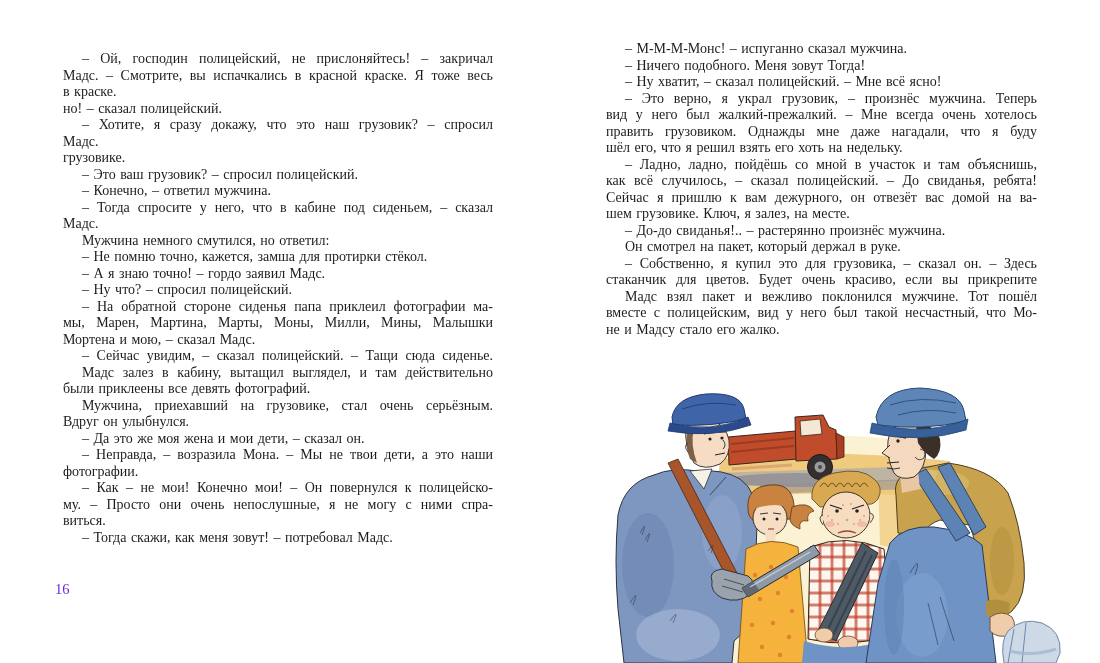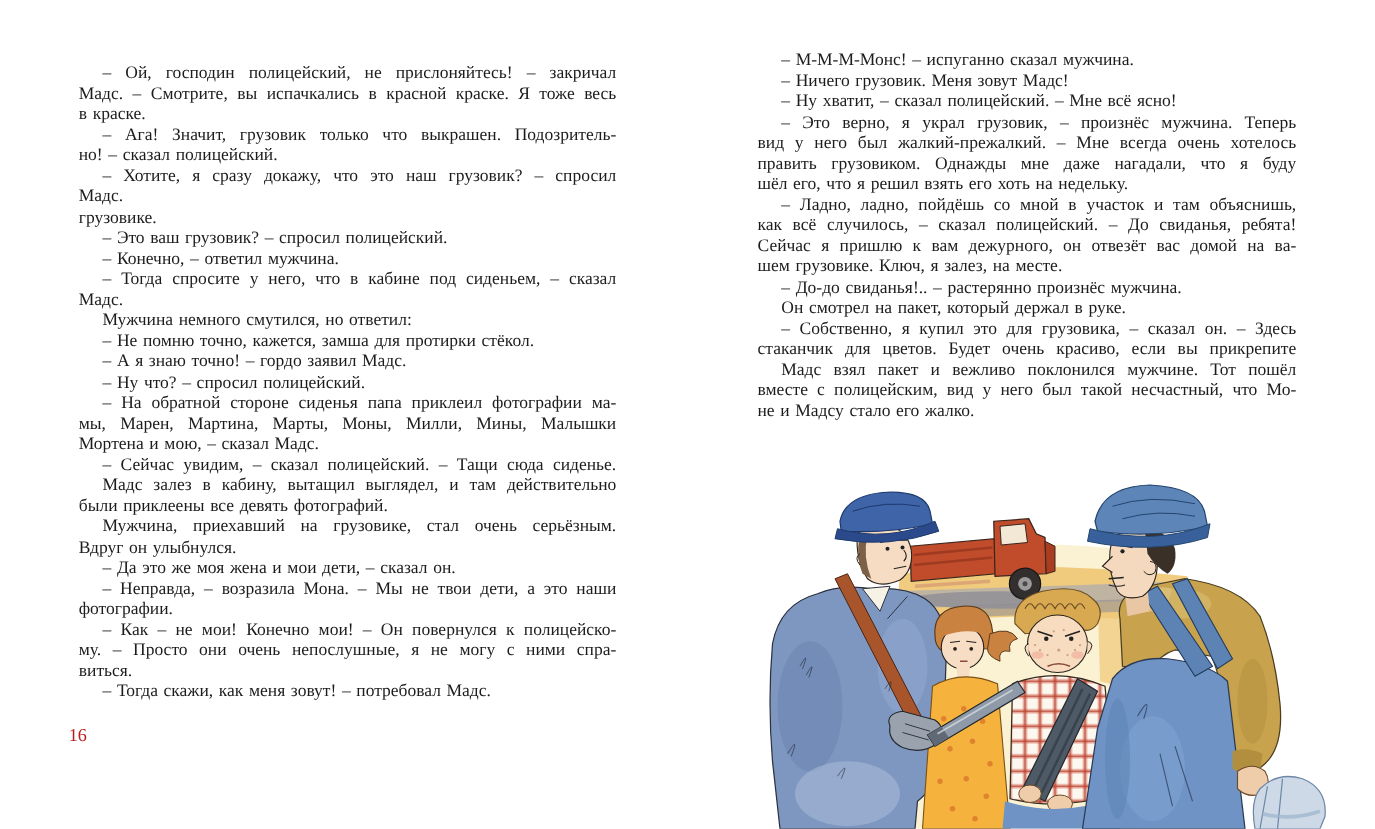--- a/index.html
+++ b/index.html
@@ -13,34 +13,33 @@
     position:absolute;
     font-size:14px;color:#1c1c1c;word-spacing:1px;
   }
   #left-col{left:63px;top:51px;width:430px;}
   #right-col{left:606px;top:41px;width:431px;}
   .line{height:16.5px;line-height:16.5px;overflow:hidden;}
   .line.j{text-align:justify;text-align-last:justify;}
   .line.i{text-indent:19px;}
   .page-number{
     position:absolute;left:55px;top:581px;
-    font-size:14.5px;color:#b91c1c;
+    font-size:14.5px;color:#6d28d9;
   }
   .illustration{position:absolute;left:610px;top:383px;}
 </style>
 </head>
 <body>
 
 <div class="spread">
 
   <div class="column" id="left-col">
       <div class="line j i">– Ой, господин полицейский, не прислоняйтесь! – закричал</div>
       <div class="line j">Мадс. – Смотрите, вы испачкались в красной краске. Я тоже весь</div>
       <div class="line">в краске.</div>
-      <div class="line j i">– Ага! Значит, грузовик только что выкрашен. Подозритель-</div>
       <div class="line">но! – сказал полицейский.</div>
       <div class="line j i">– Хотите, я сразу докажу, что это наш грузовик? – спросил</div>
       <div class="line">Мадс.</div>
       <div class="line">грузовике.</div>
       <div class="line i">– Это ваш грузовик? – спросил полицейский.</div>
       <div class="line i">– Конечно, – ответил мужчина.</div>
       <div class="line j i">– Тогда спросите у него, что в кабине под сиденьем, – сказал</div>
       <div class="line">Мадс.</div>
       <div class="line i">Мужчина немного смутился, но ответил:</div>
       <div class="line i">– Не помню точно, кажется, замша для протирки стёкол.</div>
@@ -60,21 +59,21 @@
       <div class="line j i">– Как – не мои! Конечно мои! – Он повернулся к полицейско-</div>
       <div class="line j">му. – Просто они очень непослушные, я не могу с ними спра-</div>
       <div class="line">виться.</div>
       <div class="line i">– Тогда скажи, как меня зовут! – потребовал Мадс.</div>
     </div>
 
   <div class="page-number">16</div>
 
   <div class="column" id="right-col">
       <div class="line i">– М-М-М-Монс! – испуганно сказал мужчина.</div>
-      <div class="line i">– Ничего грузовик. Меня зовут Мадс!</div>
+      <div class="line i">– Ничего подобного. Меня зовут Тогда!</div>
       <div class="line i">– Ну хватит, – сказал полицейский. – Мне всё ясно!</div>
       <div class="line j i">– Это верно, я украл грузовик, – произнёс мужчина. Теперь</div>
       <div class="line j">вид у него был жалкий-прежалкий. – Мне всегда очень хотелось</div>
       <div class="line j">править грузовиком. Однажды мне даже нагадали, что я буду</div>
       <div class="line">шёл его, что я решил взять его хоть на недельку.</div>
       <div class="line j i">– Ладно, ладно, пойдёшь со мной в участок и там объяснишь,</div>
       <div class="line j">как всё случилось, – сказал полицейский. – До свиданья, ребята!</div>
       <div class="line j">Сейчас я пришлю к вам дежурного, он отвезёт вас домой на ва-</div>
       <div class="line">шем грузовике. Ключ, я залез, на месте.</div>
       <div class="line i">– До-до свиданья!.. – растерянно произнёс мужчина.</div>

